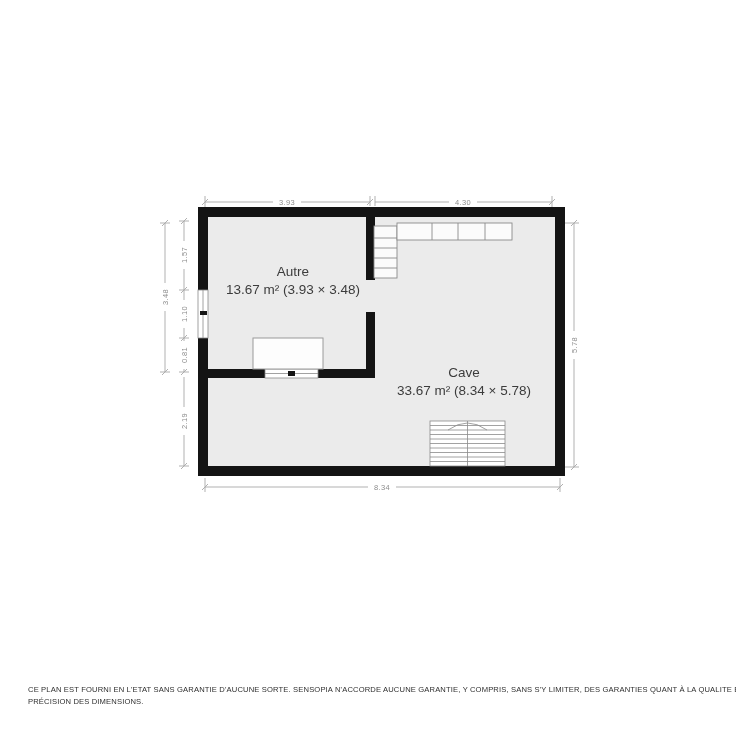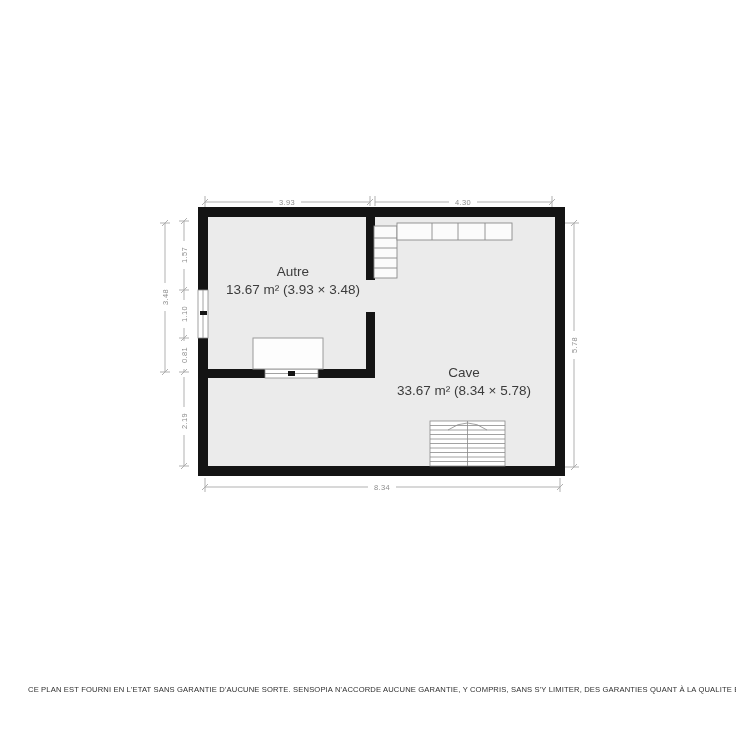--- a/index.html
+++ b/index.html
@@ -173,14 +173,15 @@
       <text class="room-name" x="293" y="276" text-anchor="middle">Autre</text>
       <text class="room-area" x="293" y="294" text-anchor="middle">13.67 m² (3.93 × 3.48)</text>
       <text class="room-name" x="464" y="377" text-anchor="middle">Cave</text>
       <text class="room-area" x="464" y="395" text-anchor="middle">33.67 m² (8.34 × 5.78)</text>
     </g>
   </svg>
 
   
   <div class="footer">
     <div>CE PLAN EST FOURNI EN L'ETAT SANS GARANTIE D'AUCUNE SORTE. SENSOPIA N'ACCORDE AUCUNE GARANTIE, Y COMPRIS, SANS S'Y LIMITER, DES GARANTIES QUANT À LA QUALITE ET À LA</div>
+    <div>PRÉCISION DES DIMENSIONS.</div>
   </div>
 </div>
 
 </body></html>

